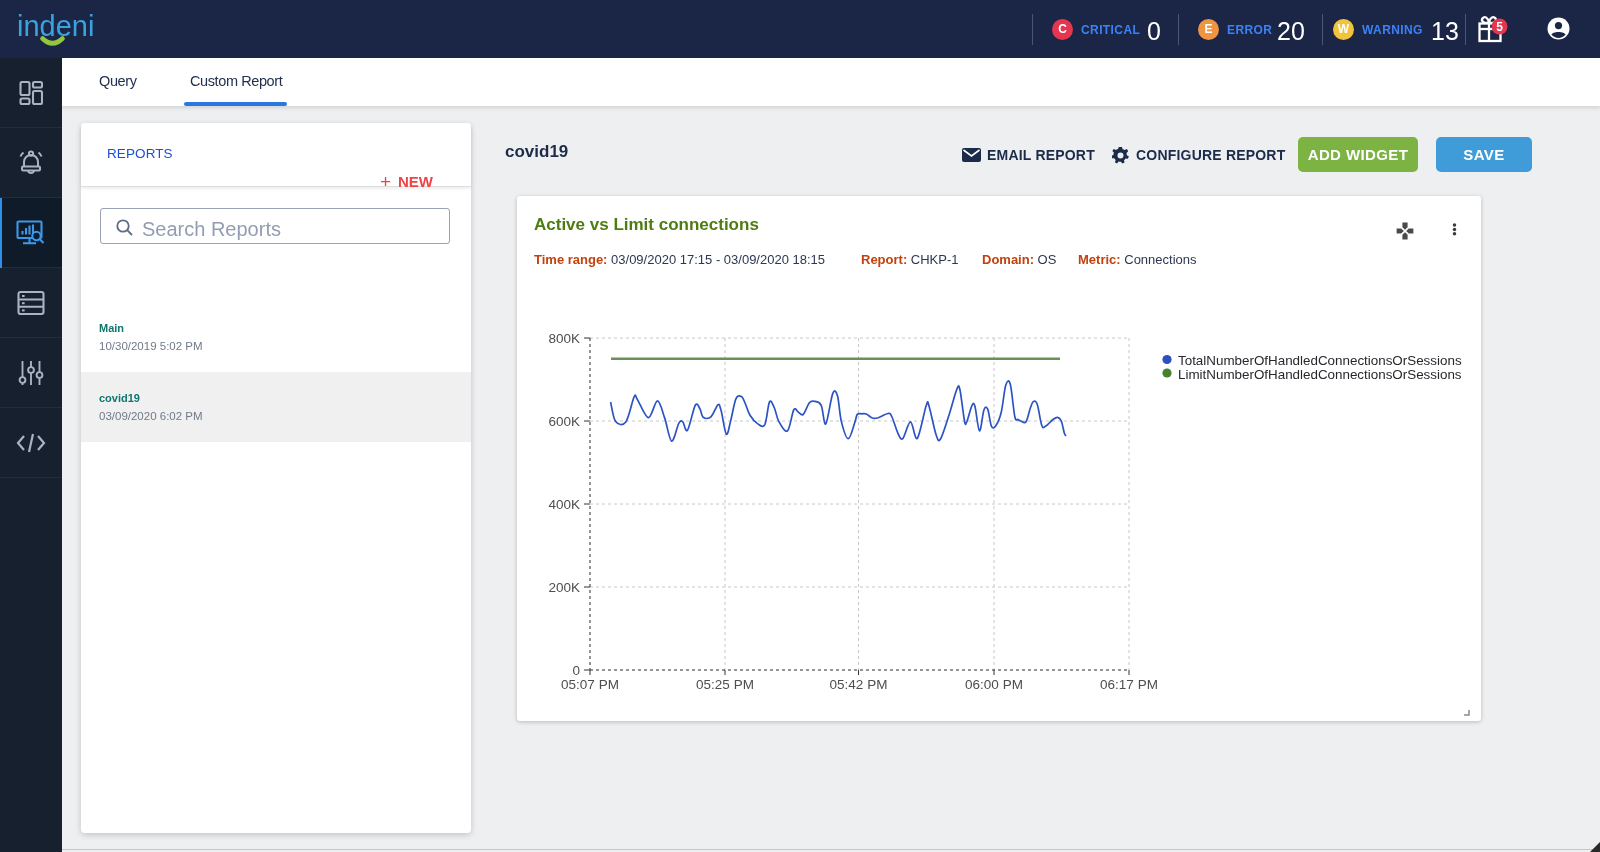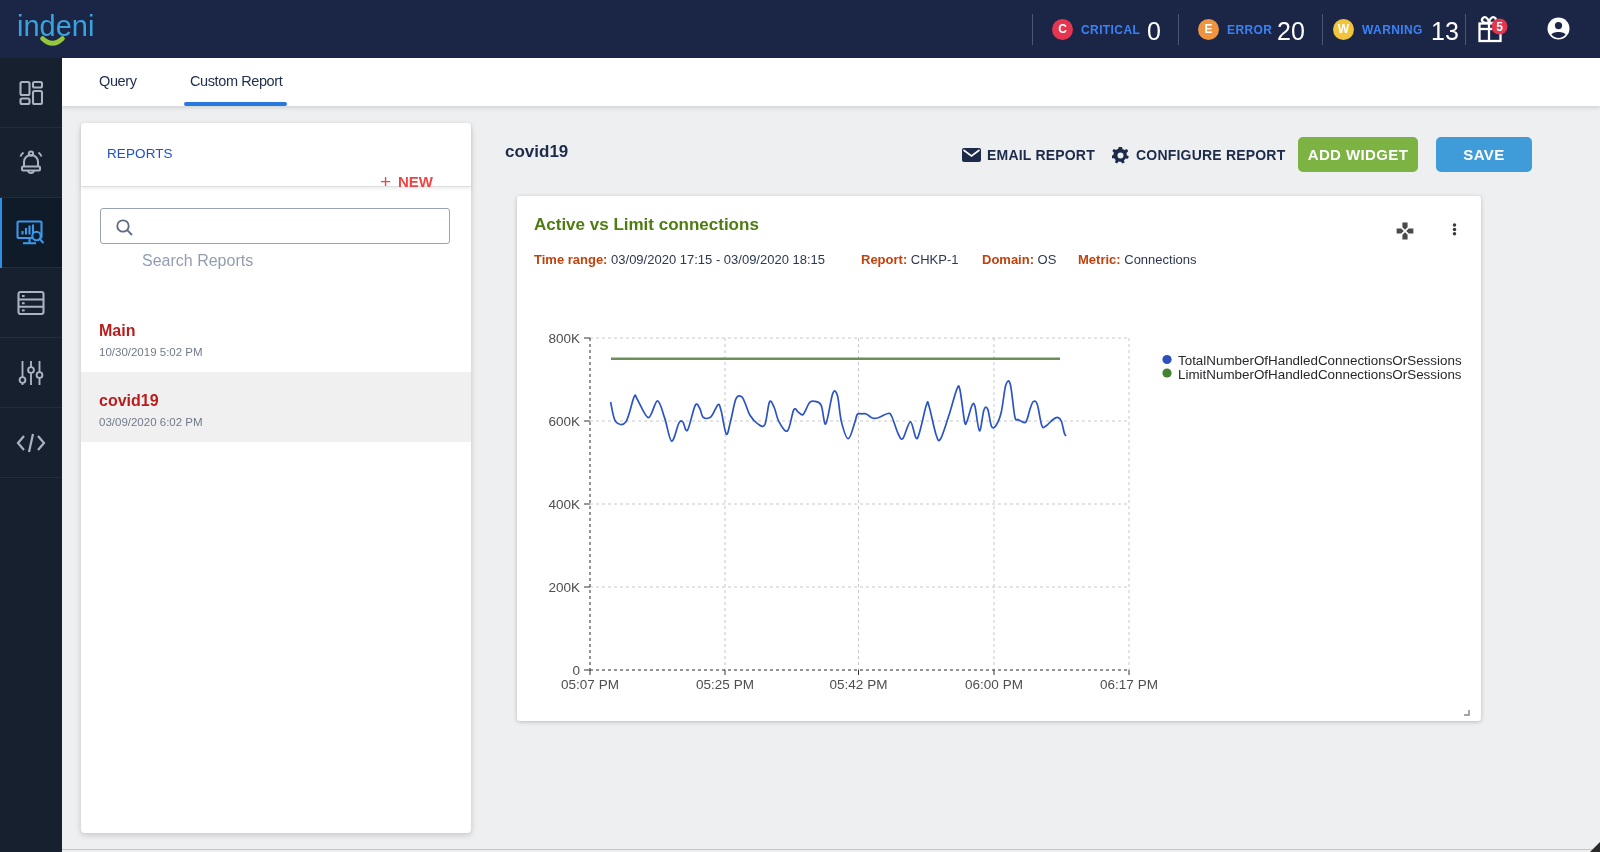--- a/index.html
+++ b/index.html
@@ -34,26 +34,26 @@
 
 
 #leftcard { left:81px; top:123px; width:390px; height:710px; background:#fff; border-radius:4px;
   box-shadow:0 2px 6px rgba(0,0,0,0.18); z-index:5; }
 #lc-head { position:absolute; left:0; top:0; width:100%; height:64px; border-bottom:1px solid #dedede; box-shadow:0 2px 3px rgba(0,0,0,0.07); }
 #lc-reports { position:absolute; left:26px; top:23px; font-size:13.5px; letter-spacing:0.1px; color:#1d4ed8; }
 #lc-new { position:absolute; right:38px; top:21px; font-size:15px; font-weight:bold; color:#ef4444;margin-top:27px; }
 #lc-new .plus { font-weight:normal; font-size:19px; vertical-align:-1px; margin-right:7px; }
 #searchbox { position:absolute; left:19px; top:85px; width:350px; height:36px; border:1px solid #98a2b5;
   border-radius:3px; }
-#searchbox span { position:absolute; left:41px; top:9px; font-size:16px; color:#939cb0;margin-top:34px; }
+#searchbox span { position:absolute; left:41px; top:9px; font-size:20px; color:#939cb0; }
 #sortrow { position:absolute; left:18px; top:152px; width:354px; height:22px; font-size:15px; }
 .sort-label { color:#8d99af; }
 #lc-list { position:absolute; left:0; top:179px; width:100%; }
 .report-item { position:relative; width:100%; height:70px; padding:20px 0 0 18px; }
-.report-item .rname { font-size:16px; font-weight:bold; color:#b91c1c; }
+.report-item .rname { font-size:11px; font-weight:bold; color:#0f766e; }
 .report-item .rdate { font-size:11.5px; color:#717a8a; margin-top:6px; }
 .report-sel { background:#f0f0f0; }
 
 
 #title-covid { left:505px; top:142px; font-size:17px; font-weight:bold; color:#1c2b4a; z-index:6; }
 .hbtn { position:absolute; top:147px; font-size:14px; font-weight:bold; color:#1c2b4a; letter-spacing:0.2px; z-index:6; }
 .cbtn { position:absolute; top:137px; height:35px; border-radius:5px; color:#fff; font-size:15px;
   font-weight:bold; text-align:center; line-height:35px; letter-spacing:0.4px; z-index:6; }
 #btn-add { left:1298px; width:120px; background:#7cb342; }
 #btn-save { left:1436px; width:96px; background:#3f9cd9; }

